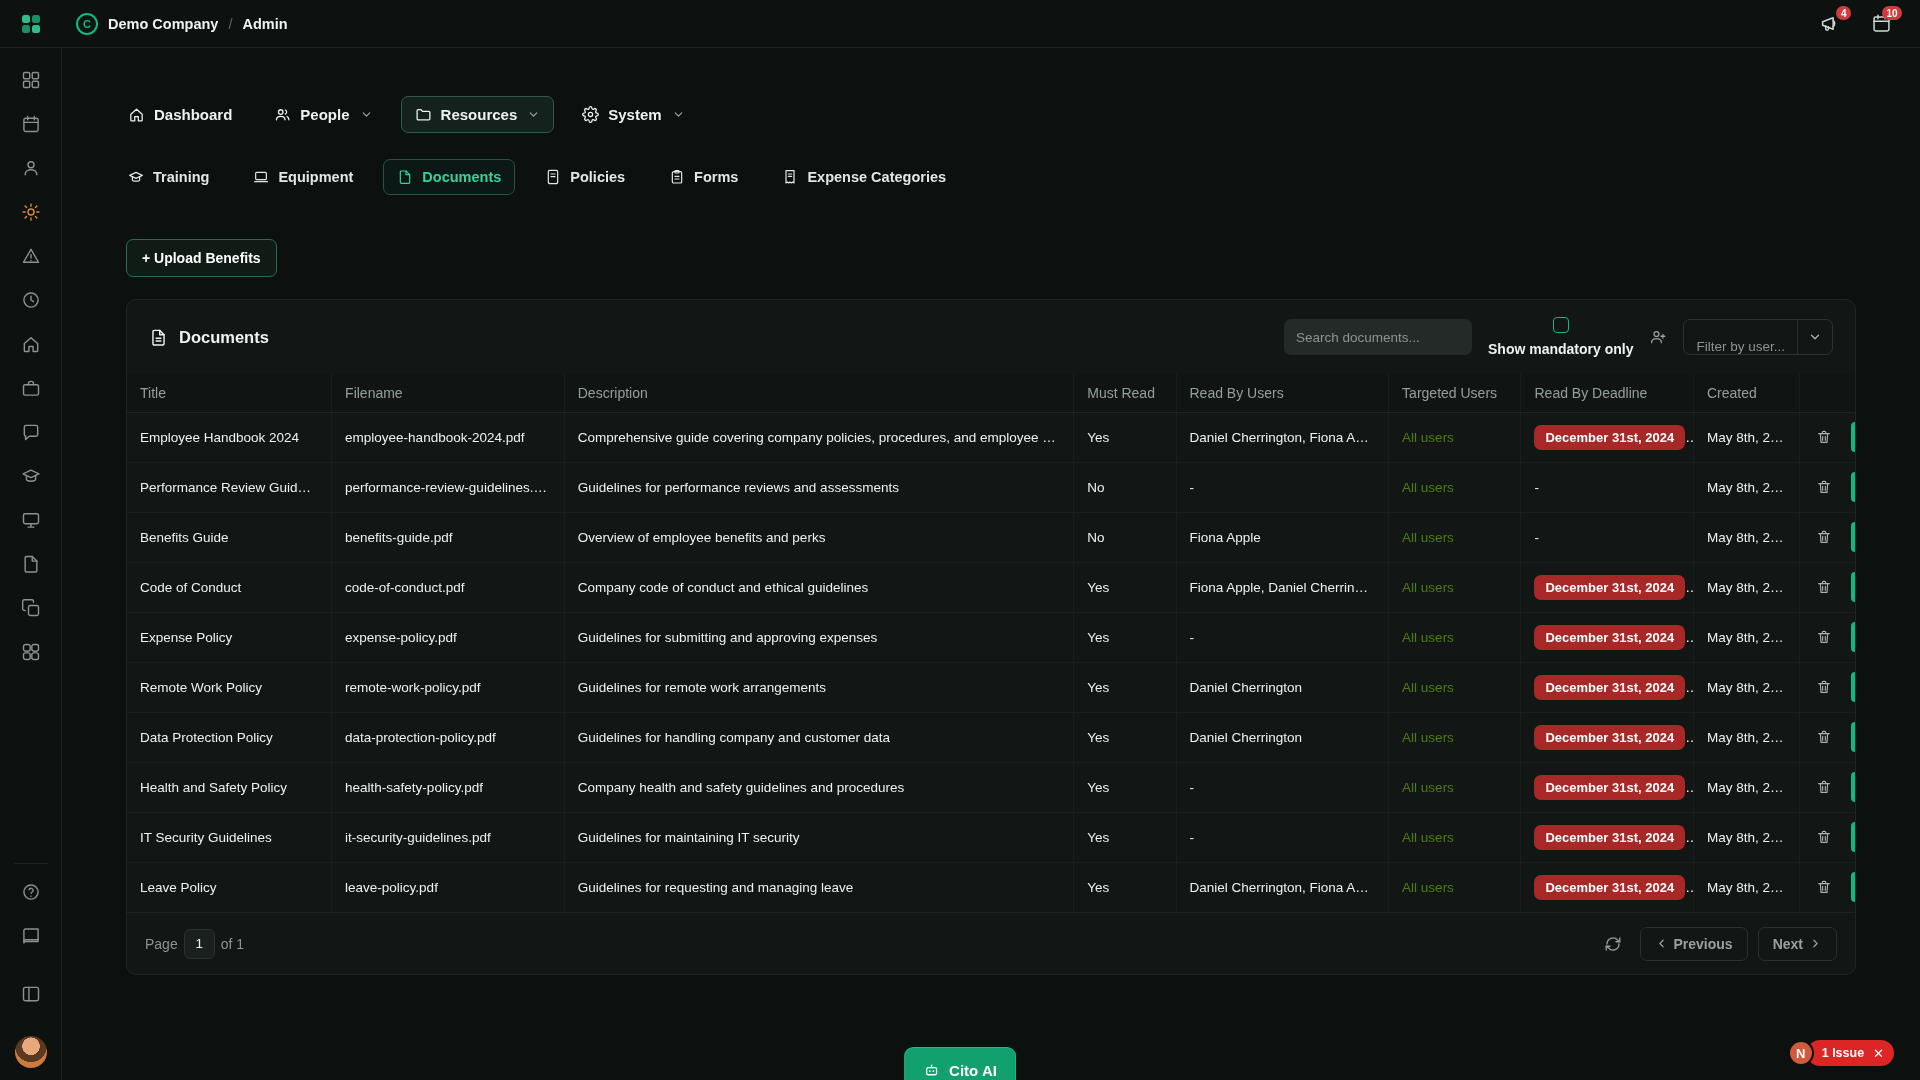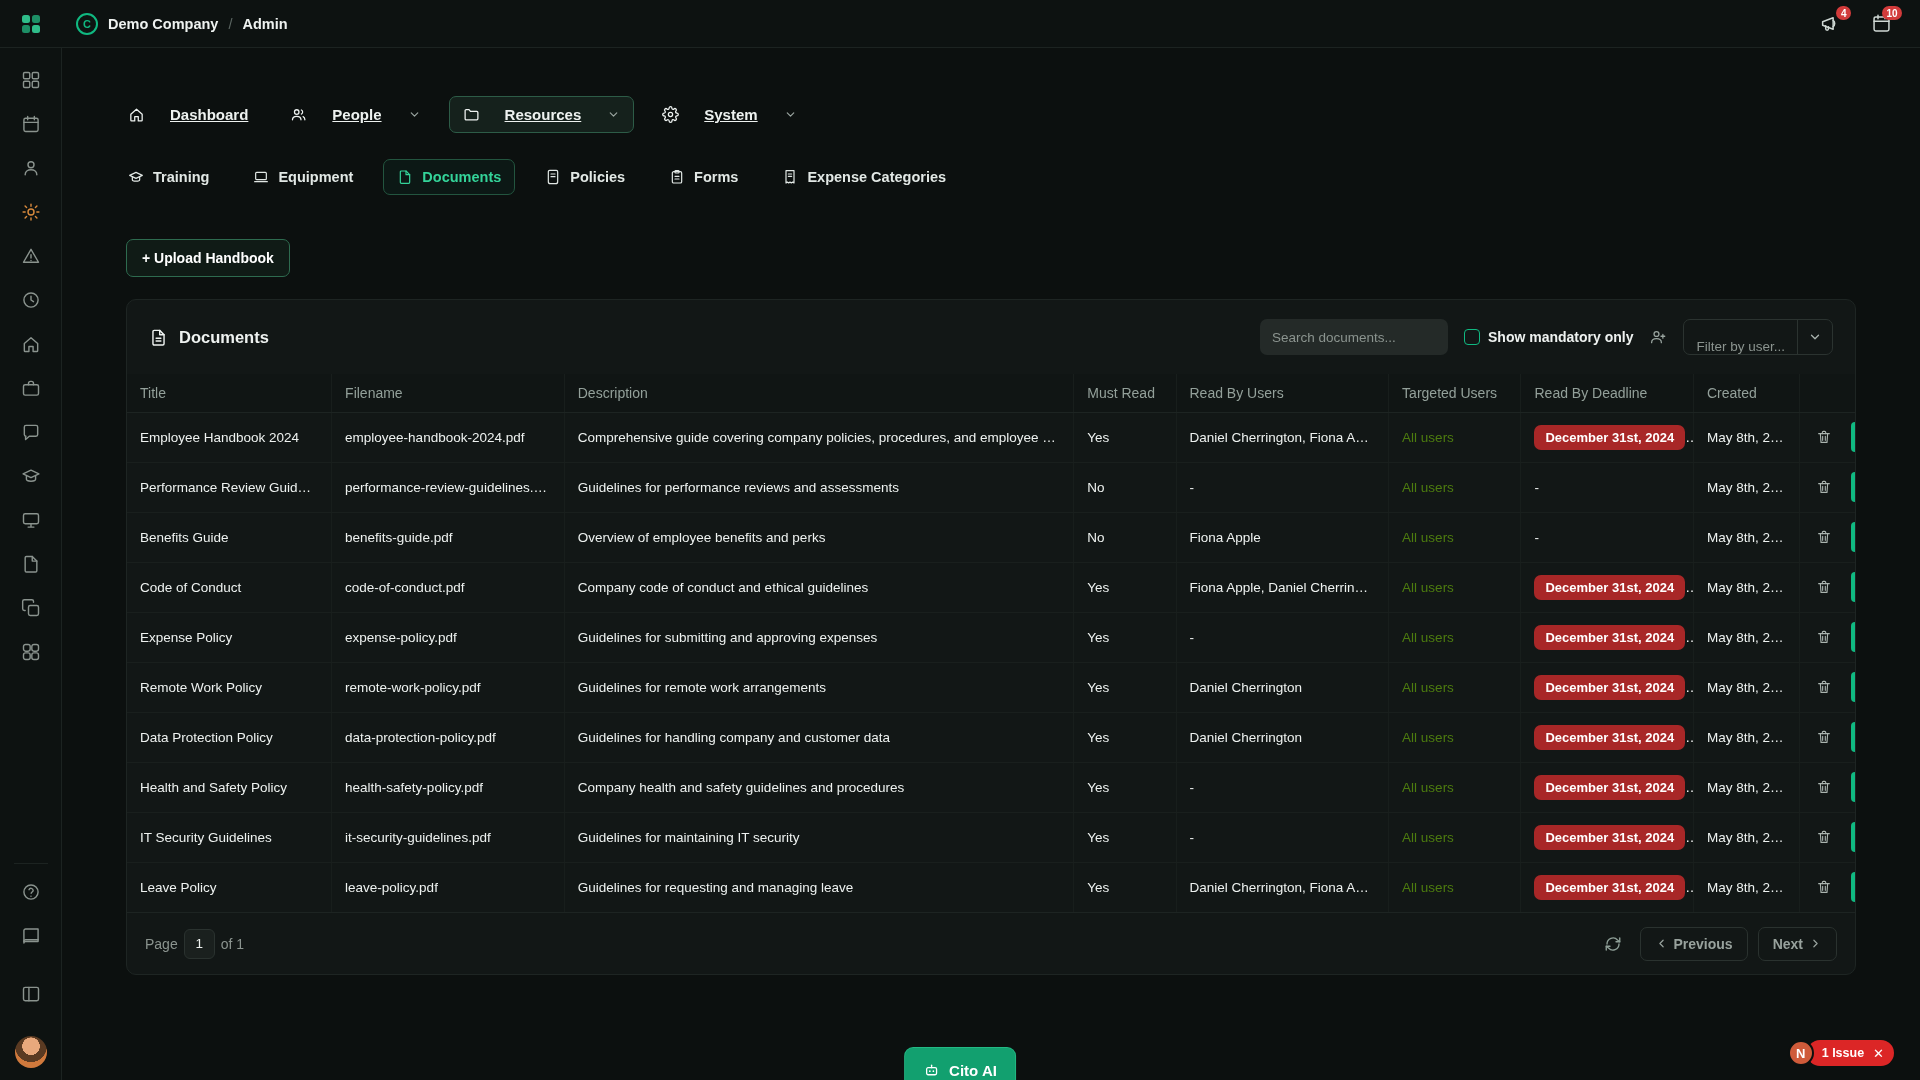--- a/index.html
+++ b/index.html
@@ -55,25 +55,24 @@
     width: 32px; height: 32px; border-radius: 50%; margin-top: 16px; cursor: pointer; border: none;
     background: radial-gradient(circle at 50% 32%, #e8a87c 0 32%, #5a3a22 33% 58%, #d0793c 59% 100%);
   }
 
   
   .main { padding: 48px 0 0 62px; }
   .content { padding: 48px 64px 0; }
 
   .mainnav { display: flex; align-items: center; gap: 14px; margin-left: -12px; }
   .nav-item {
-    display: flex; align-items: center; gap: 25px;
+    display: flex; align-items: center; gap: 9px;
     padding: 9px 13px; border-radius: 7px; border: 1px solid transparent;
     font-weight: 700; font-size: 15px; color: #eef2f0; background: none; cursor: pointer;
     font-family: "Liberation Sans", sans-serif;
-    text-decoration: underline;
   }
   .nav-item .chev { color: #9aa5a0; margin-left: 1px; }
   .nav-item.active { background: #15211c; border-color: #2d5c47; justify-content: center; }
 
   .subnav { display: flex; align-items: center; gap: 16px; margin-top: 26px; margin-left: -12px; }
   .sub-item {
     display: flex; align-items: center; gap: 9px;
     padding: 9px 13px; border-radius: 7px; border: 1px solid transparent;
     font-weight: 600; font-size: 14.5px; color: #e2e8e5; background: none; cursor: pointer;
     font-family: "Liberation Sans", sans-serif;
@@ -95,21 +94,21 @@
   }
   .card-head { height: 74px; display: flex; align-items: center; padding: 0 22px; }
   .head-title { display: flex; align-items: center; gap: 11px; font-size: 16.5px; font-weight: 700; }
   .head-controls { margin-left: auto; display: flex; align-items: center; gap: 16px; }
   .search-input {
     width: 188px; height: 36px; background: #242a28; border: none; border-radius: 7px;
     padding: 0 12px; color: #eef2f0; font-size: 13.5px; outline: none;
     font-family: "Liberation Sans", sans-serif;
   }
   .search-input::placeholder { color: #8b948f; }
-  .mandatory { display: flex; align-items: center; gap: 8px; font-weight: 600; font-size: 14px; }
+  .mandatory { display: flex; align-items: center; gap: 8px; font-weight: 600; font-size: 14px; flex-direction: column; }
   .checkbox {
     width: 16px; height: 16px; border: 1.5px solid #10b981; border-radius: 4px;
     background: transparent; cursor: pointer; appearance: none;
   }
   .filter-user-icon { color: #9aa5a0; }
   .filter-select {
     display: flex; align-items: flex-end; height: 36px;
     border: 1px solid #2b3330; border-radius: 7px; color: #8b948f; font-size: 13.5px; cursor: pointer;
     background: transparent;
   }
@@ -447,21 +446,21 @@
             <svg width="16" height="16" viewBox="0 0 24 24" fill="none" stroke="currentColor" stroke-width="1.8" stroke-linecap="round" stroke-linejoin="round">
               <path d="M6 2.5h12V21l-2-1.5-2 1.5-2-1.5-2 1.5-2-1.5-2 1.5V2.5z"></path>
               <path d="M9.5 7.5h5M9.5 11h5"></path>
             </svg>
           </span>
         <span>Expense Categories</span>
       </button>
     </nav>
 
     <button class="upload-btn">
-      <span>+ Upload Handbook</span>
+      <span>+ Upload Benefits</span>
     </button>
 
     
     <section class="card">
       <div class="card-head">
         <div class="head-title">
           <span>
               <svg width="19" height="19" viewBox="0 0 24 24" fill="none" stroke="currentColor" stroke-width="1.8" stroke-linecap="round" stroke-linejoin="round">
                 <path d="M6.5 3h7L19 8.5V20a1.5 1.5 0 0 1-1.5 1.5h-11A1.5 1.5 0 0 1 5 20V4.5A1.5 1.5 0 0 1 6.5 3z"></path>
                 <path d="M13.5 3v5.5H19"></path>

